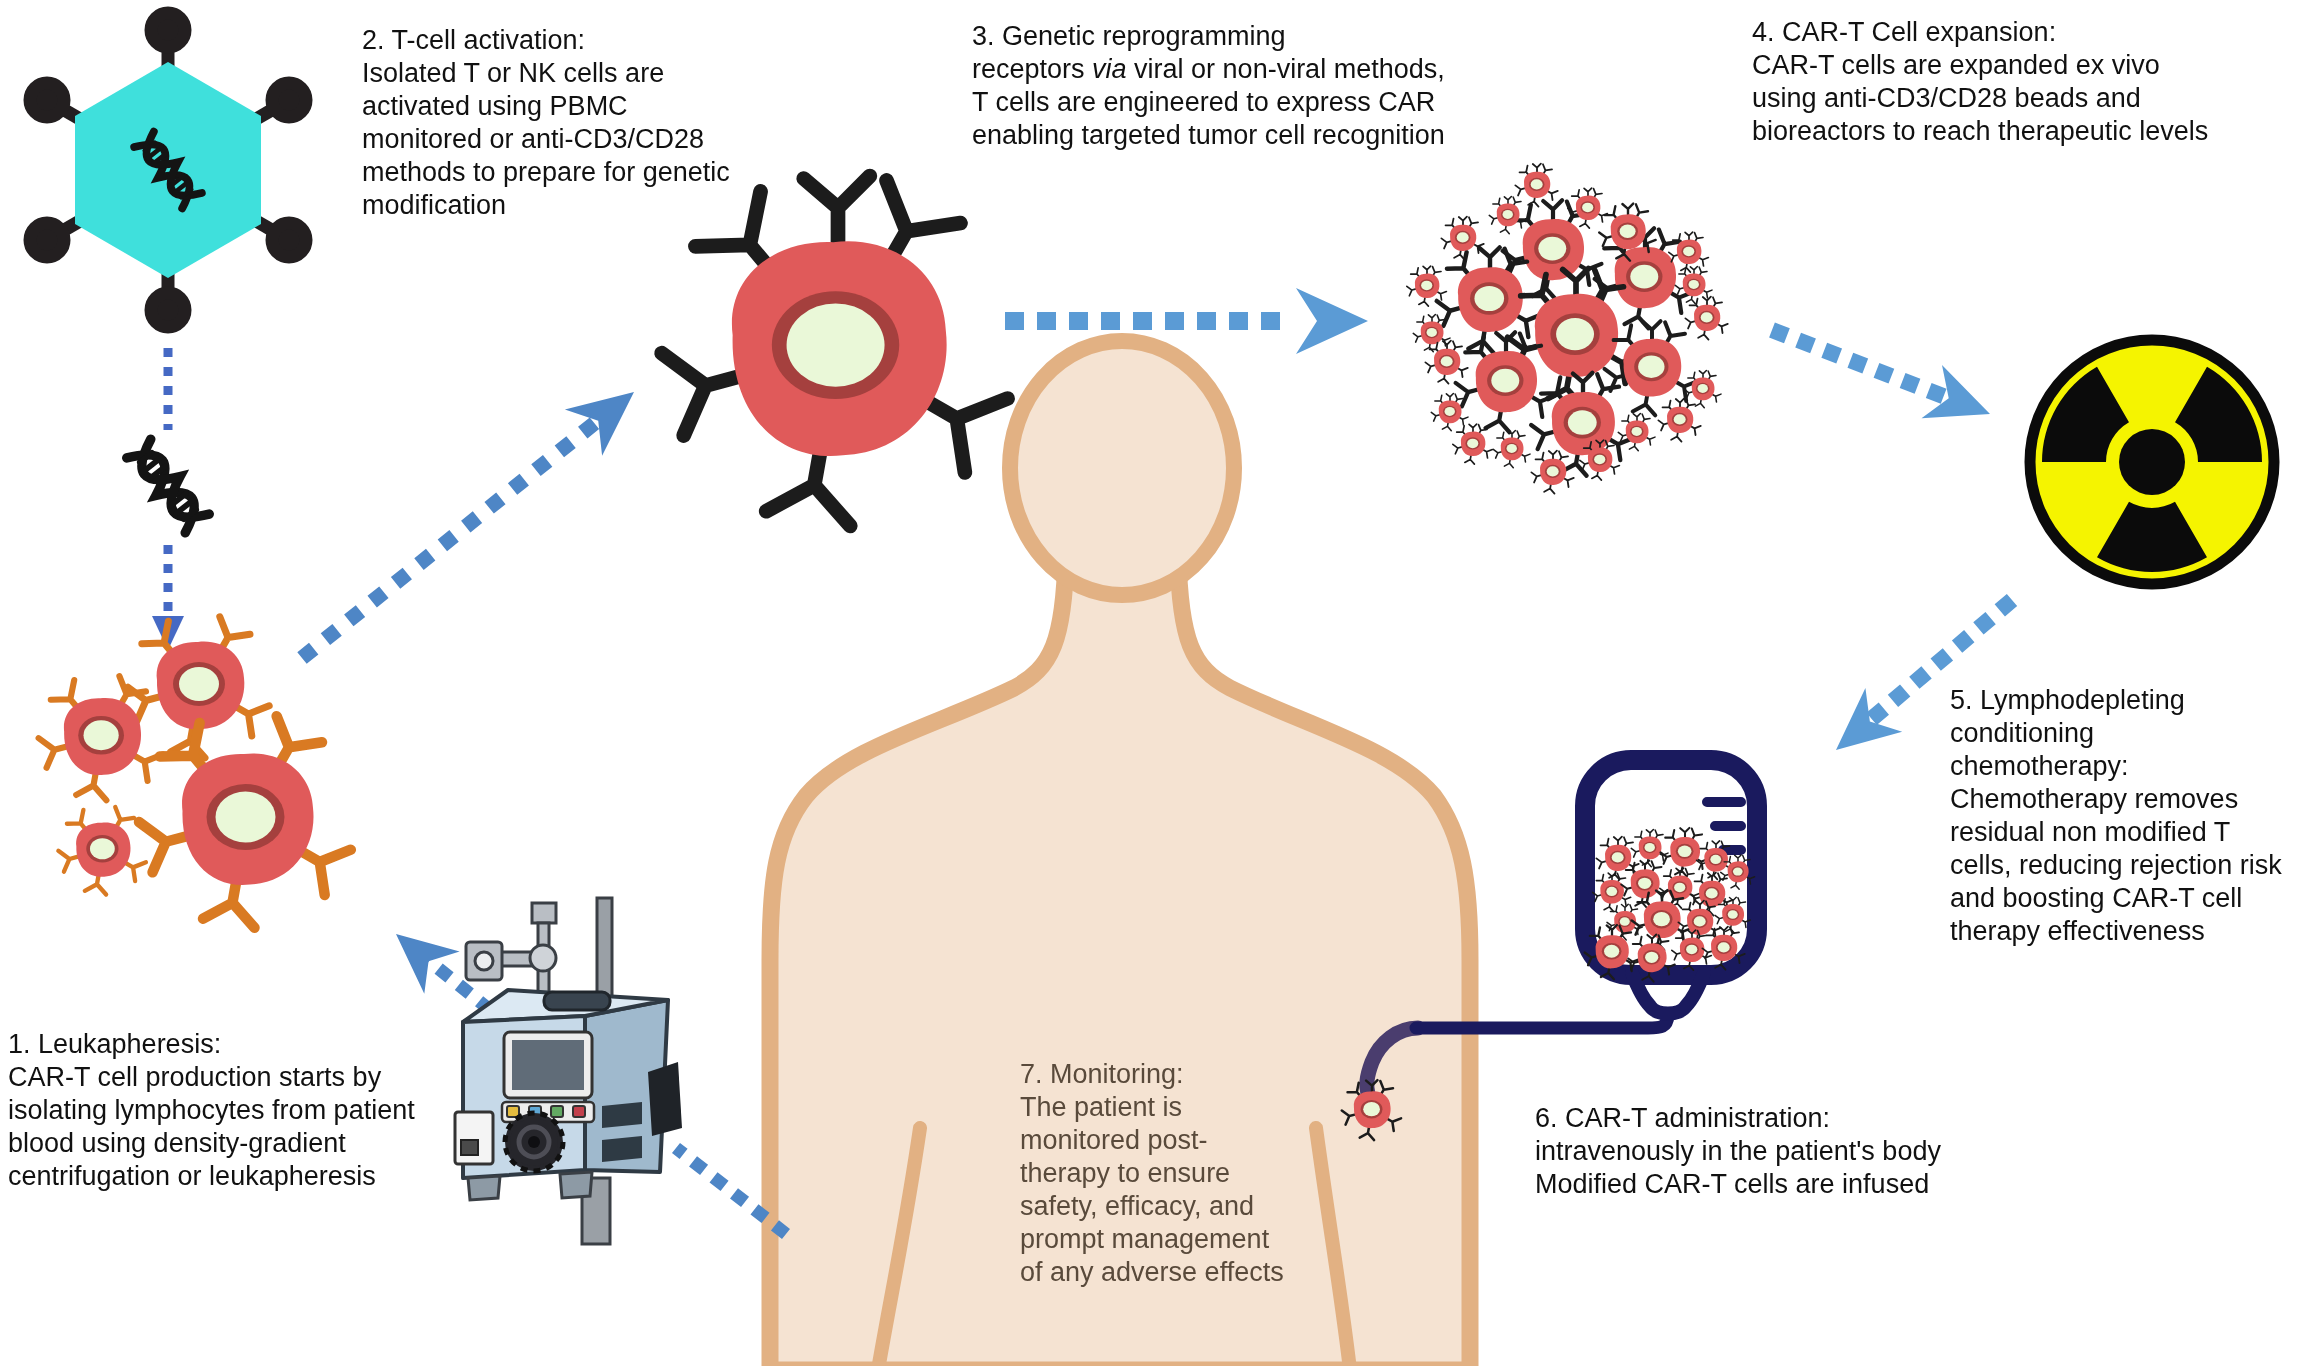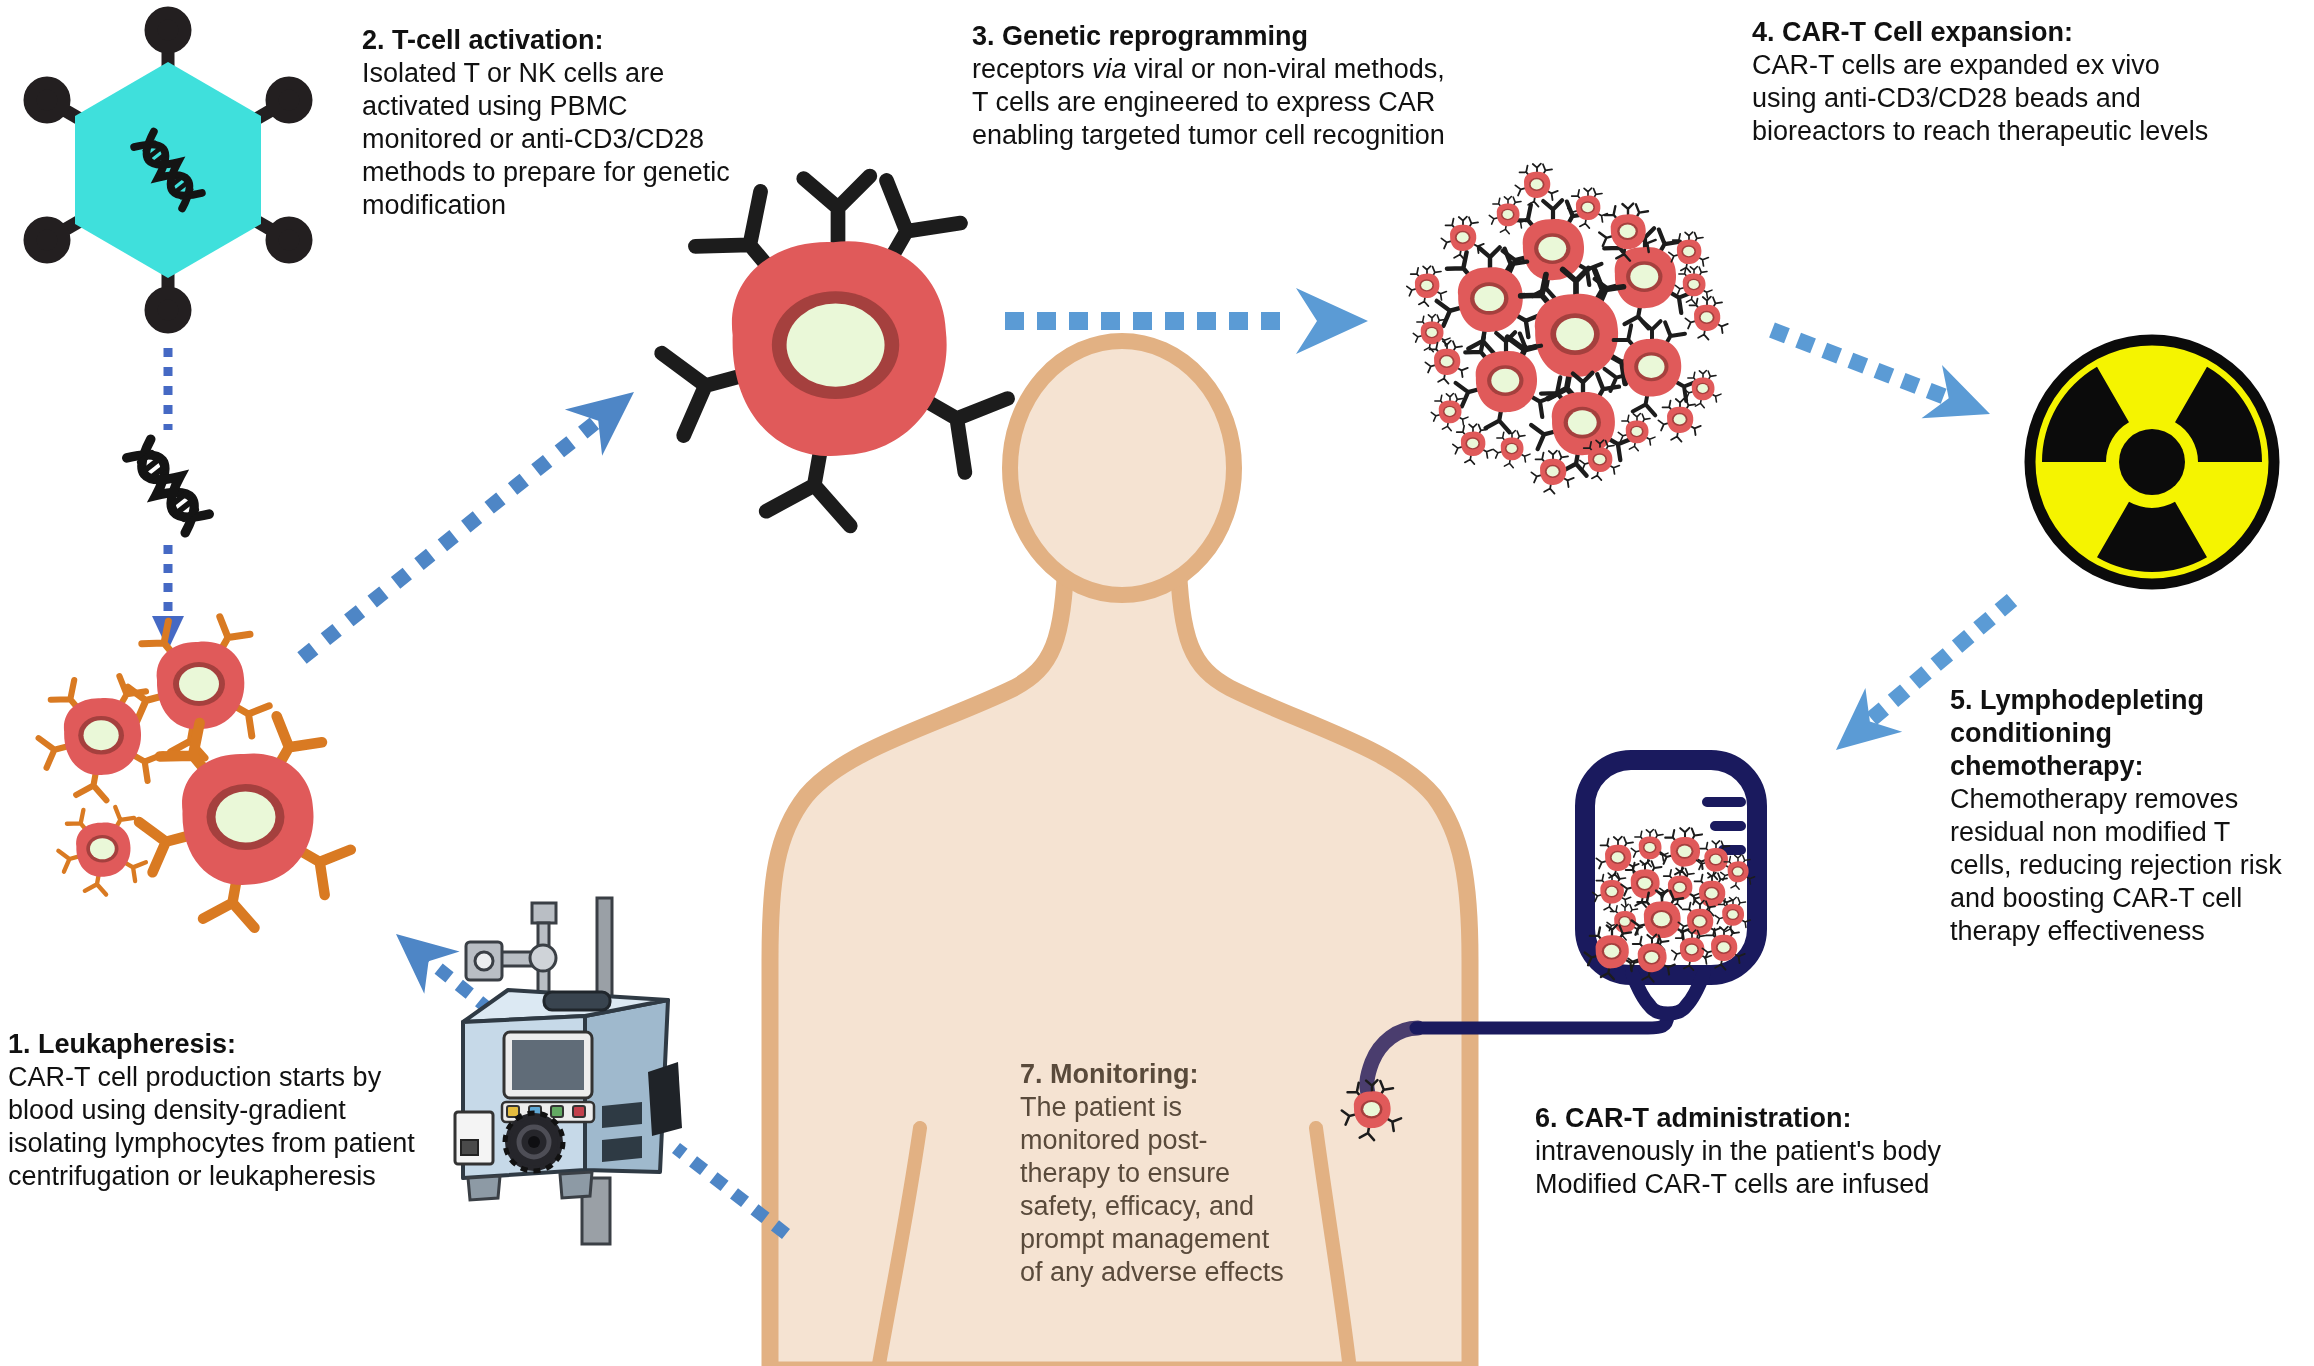--- a/index.html
+++ b/index.html
@@ -1,20 +1,20 @@
 <!DOCTYPE html>
 <html><head>
 <meta charset="utf-8">
 <style>
   html,body{margin:0;padding:0;background:#ffffff;}
   #canvas{position:relative;width:2314px;height:1366px;overflow:hidden;
           font-family:"Liberation Sans",sans-serif;background:#ffffff;}
   #art{position:absolute;left:0;top:0;}
   .step{position:absolute;font-size:27px;line-height:33px;color:#111;white-space:nowrap;z-index:5;}
-  .step .t{font-weight:700;}
+  .step .t{font-weight:400;}
   .step .t div{line-height:33px;}
   .step .b div{line-height:33px;}
   .step-7{color:#594a3b;}
   .ital{font-style:italic;}
 </style>
 </head>
 <body>
 
 <div id="canvas">
 
@@ -248,22 +248,22 @@
     <polygon points="648,1072 678,1062 682,1128 652,1136" fill="#1F2328"></polygon>
     <polygon points="468,1178 500,1176 498,1198 470,1200" fill="#8D9AA5" stroke="#3A3F45" stroke-width="3"></polygon>
     <polygon points="560,1174 592,1172 590,1196 562,1198" fill="#8D9AA5" stroke="#3A3F45" stroke-width="3"></polygon>
   </g>
 </svg>
 
 <div class="step" style="left:8px;top:1028px">
   <div class="t">1. Leukapheresis:</div>
   <div class="b">
         <div>CAR-T cell production starts by</div>
+        <div>isolating lymphocytes from patient</div>
         <div>blood using density-gradient</div>
-        <div>isolating lymphocytes from patient</div>
         <div>centrifugation or leukapheresis</div>
       </div>
 </div>
 
 <div class="step" style="left:362px;top:24px">
   <div class="t">2. T-cell activation:</div>
   <div class="b">
         <div>Isolated T or NK cells are</div>
         <div>activated using PBMC</div>
         <div>monitored or anti-CD3/CD28</div>

